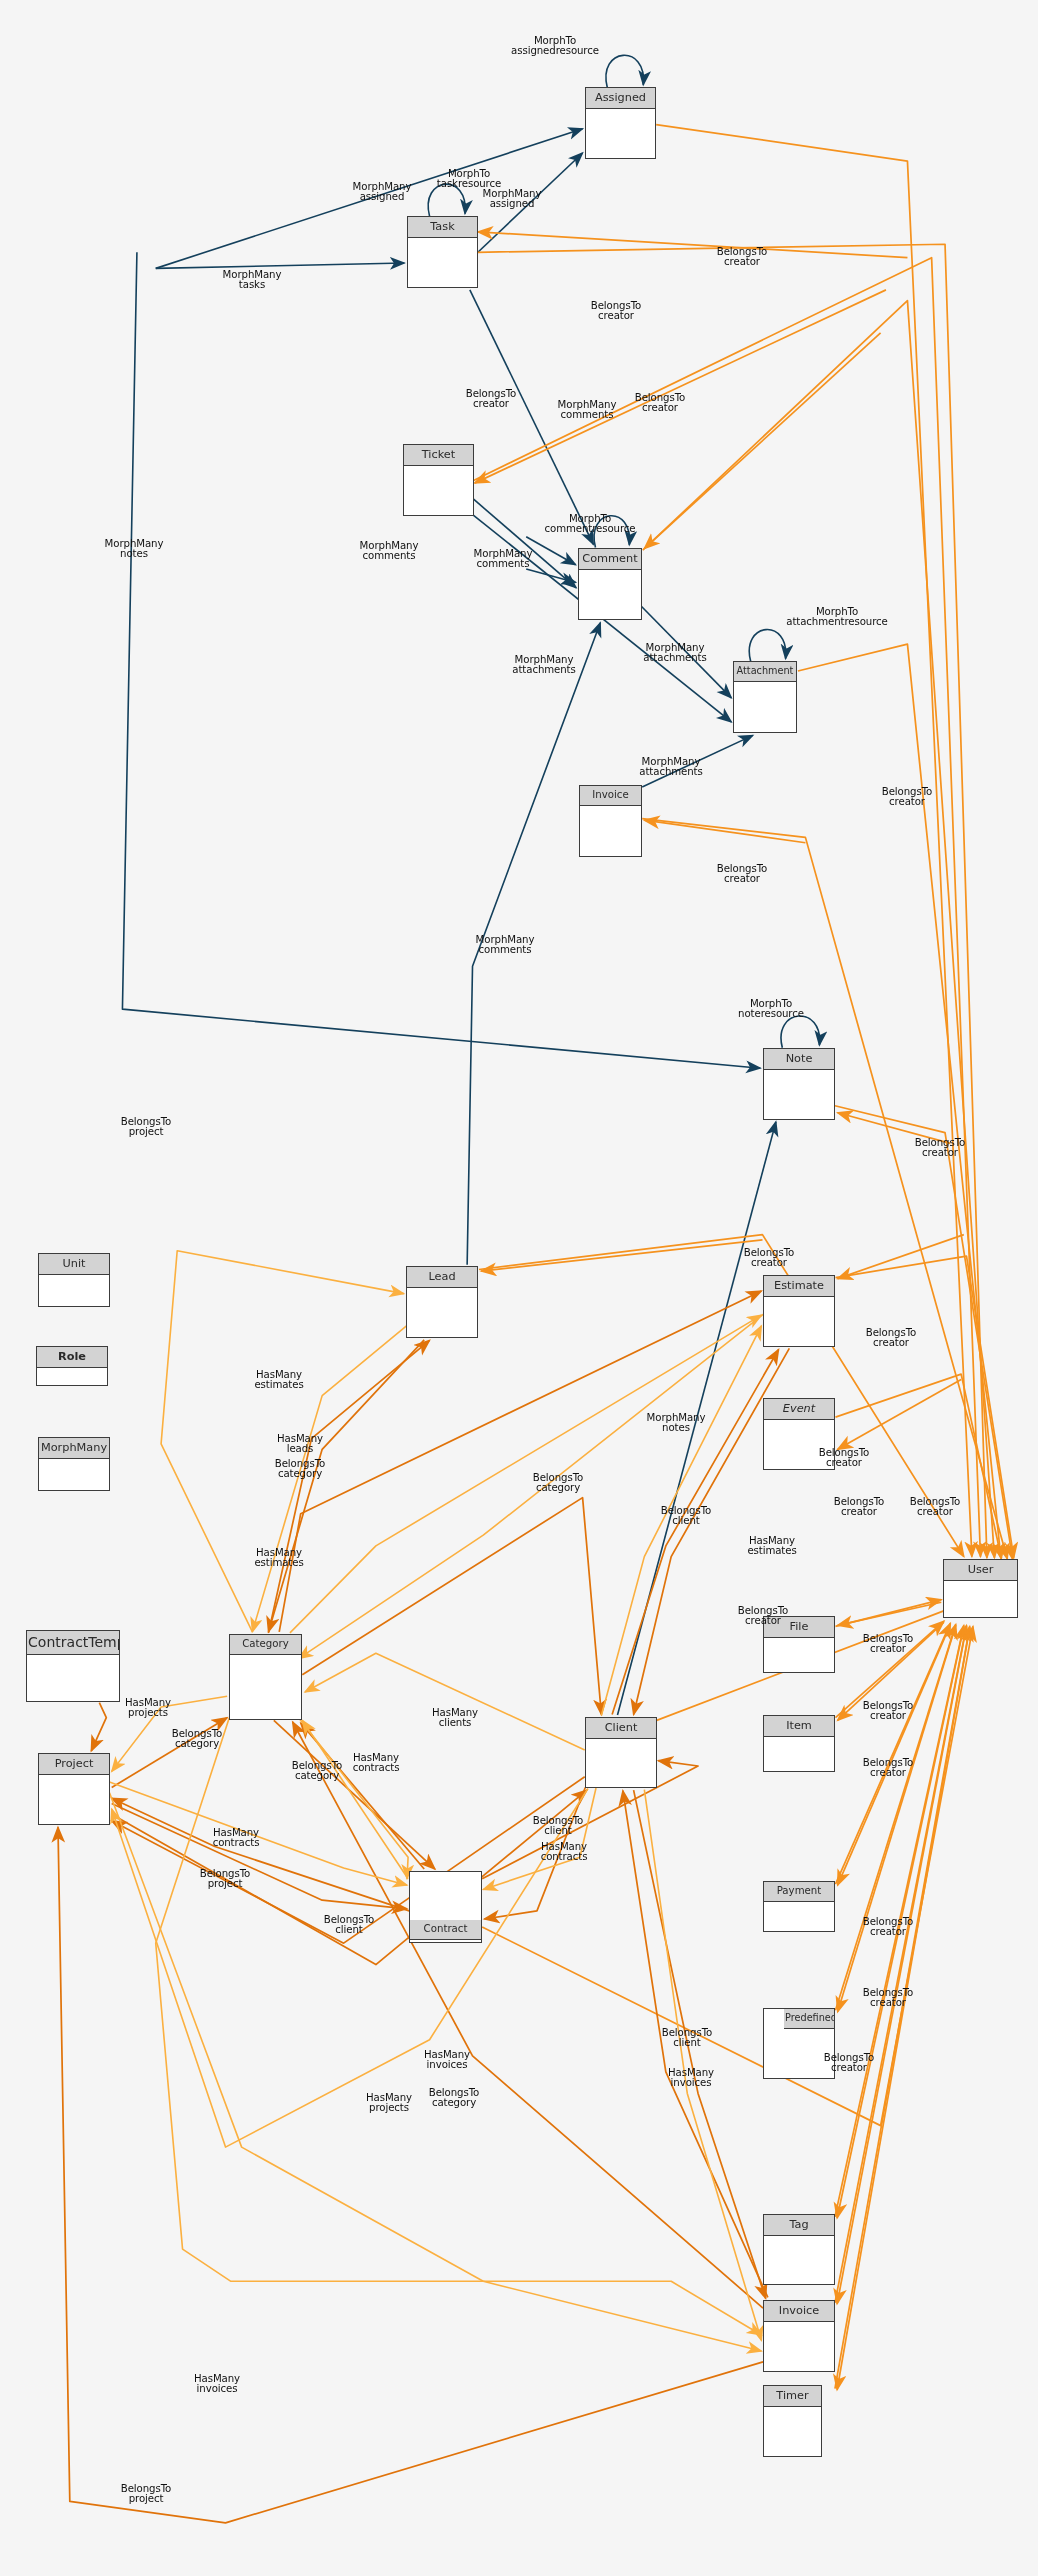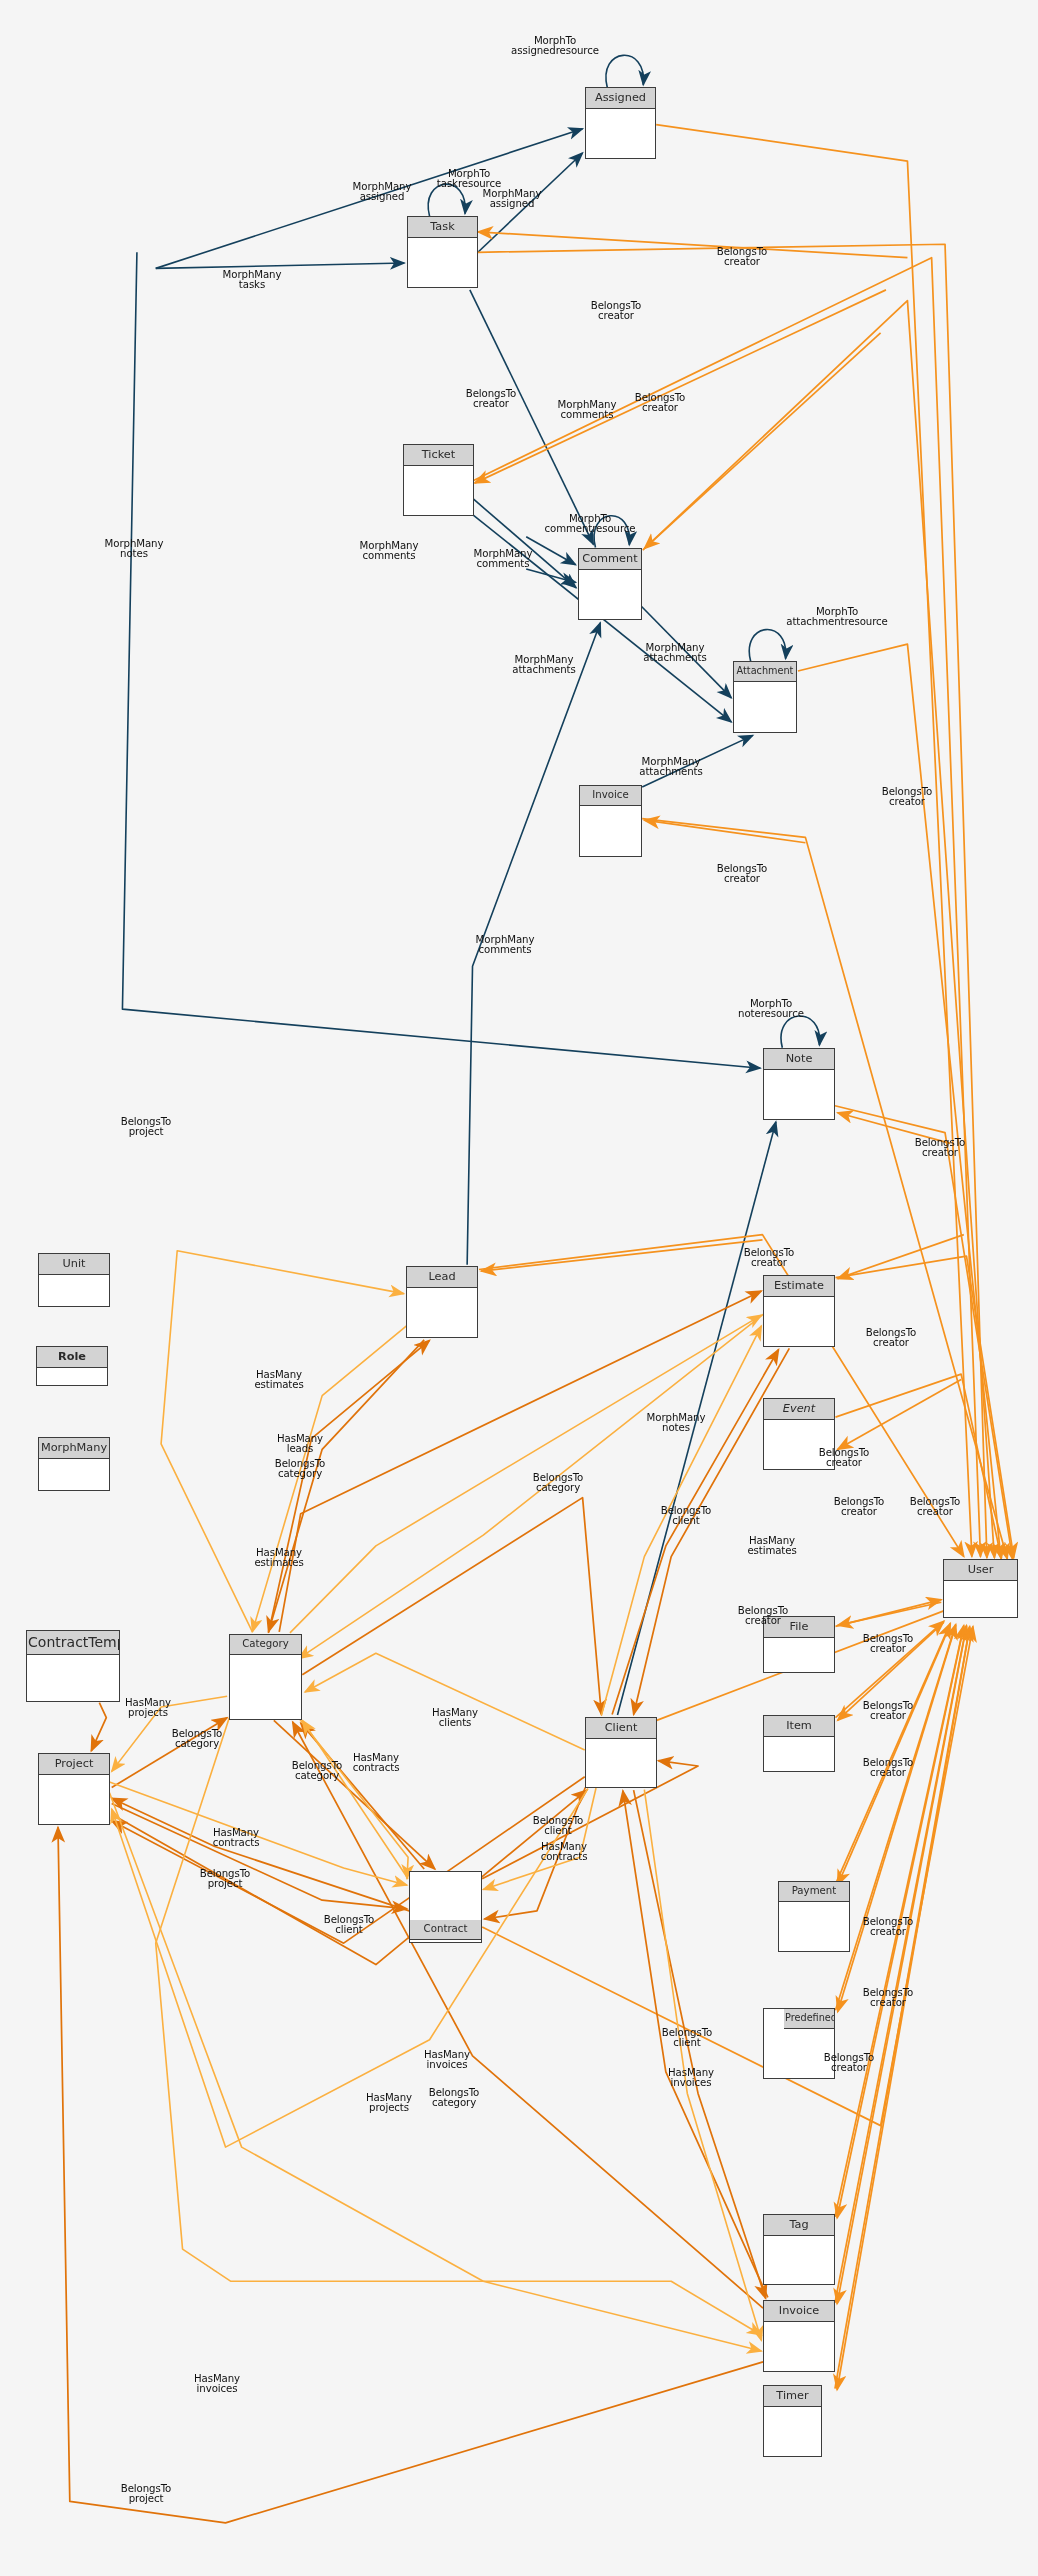--- a/index.html
+++ b/index.html
@@ -291,21 +291,21 @@
     <div class="body"></div>
   </div>
   <div class="node" style="left:763px;top:1715px;width:72px;height:57px;">
     <div class="title">Item</div>
     <div class="body" style="height:28.4px;"></div>
   </div>
   <div class="node" style="left:409px;top:1871px;width:73px;height:72px;">
     <div class="title" style="font-size:10.2px;margin-top:48px;">Contract</div>
     <div class="body"></div>
   </div>
-  <div class="node" style="left:763px;top:1881px;width:72px;height:71px;margin-left:15px;">
+  <div class="node" style="left:763px;top:1881px;width:72px;height:51px;">
     <div class="title" style="font-size:10.2px;">Payment</div>
     <div class="body"></div>
   </div>
   <div class="node" style="left:763px;top:2008px;width:72px;height:71px;">
     <div class="title" style="font-size:9.7px;margin-left:20px;">Predefined</div>
     <div class="body"></div>
   </div>
   <div class="node" style="left:763px;top:2214px;width:72px;height:71px;">
     <div class="title">Tag</div>
     <div class="body"></div>

